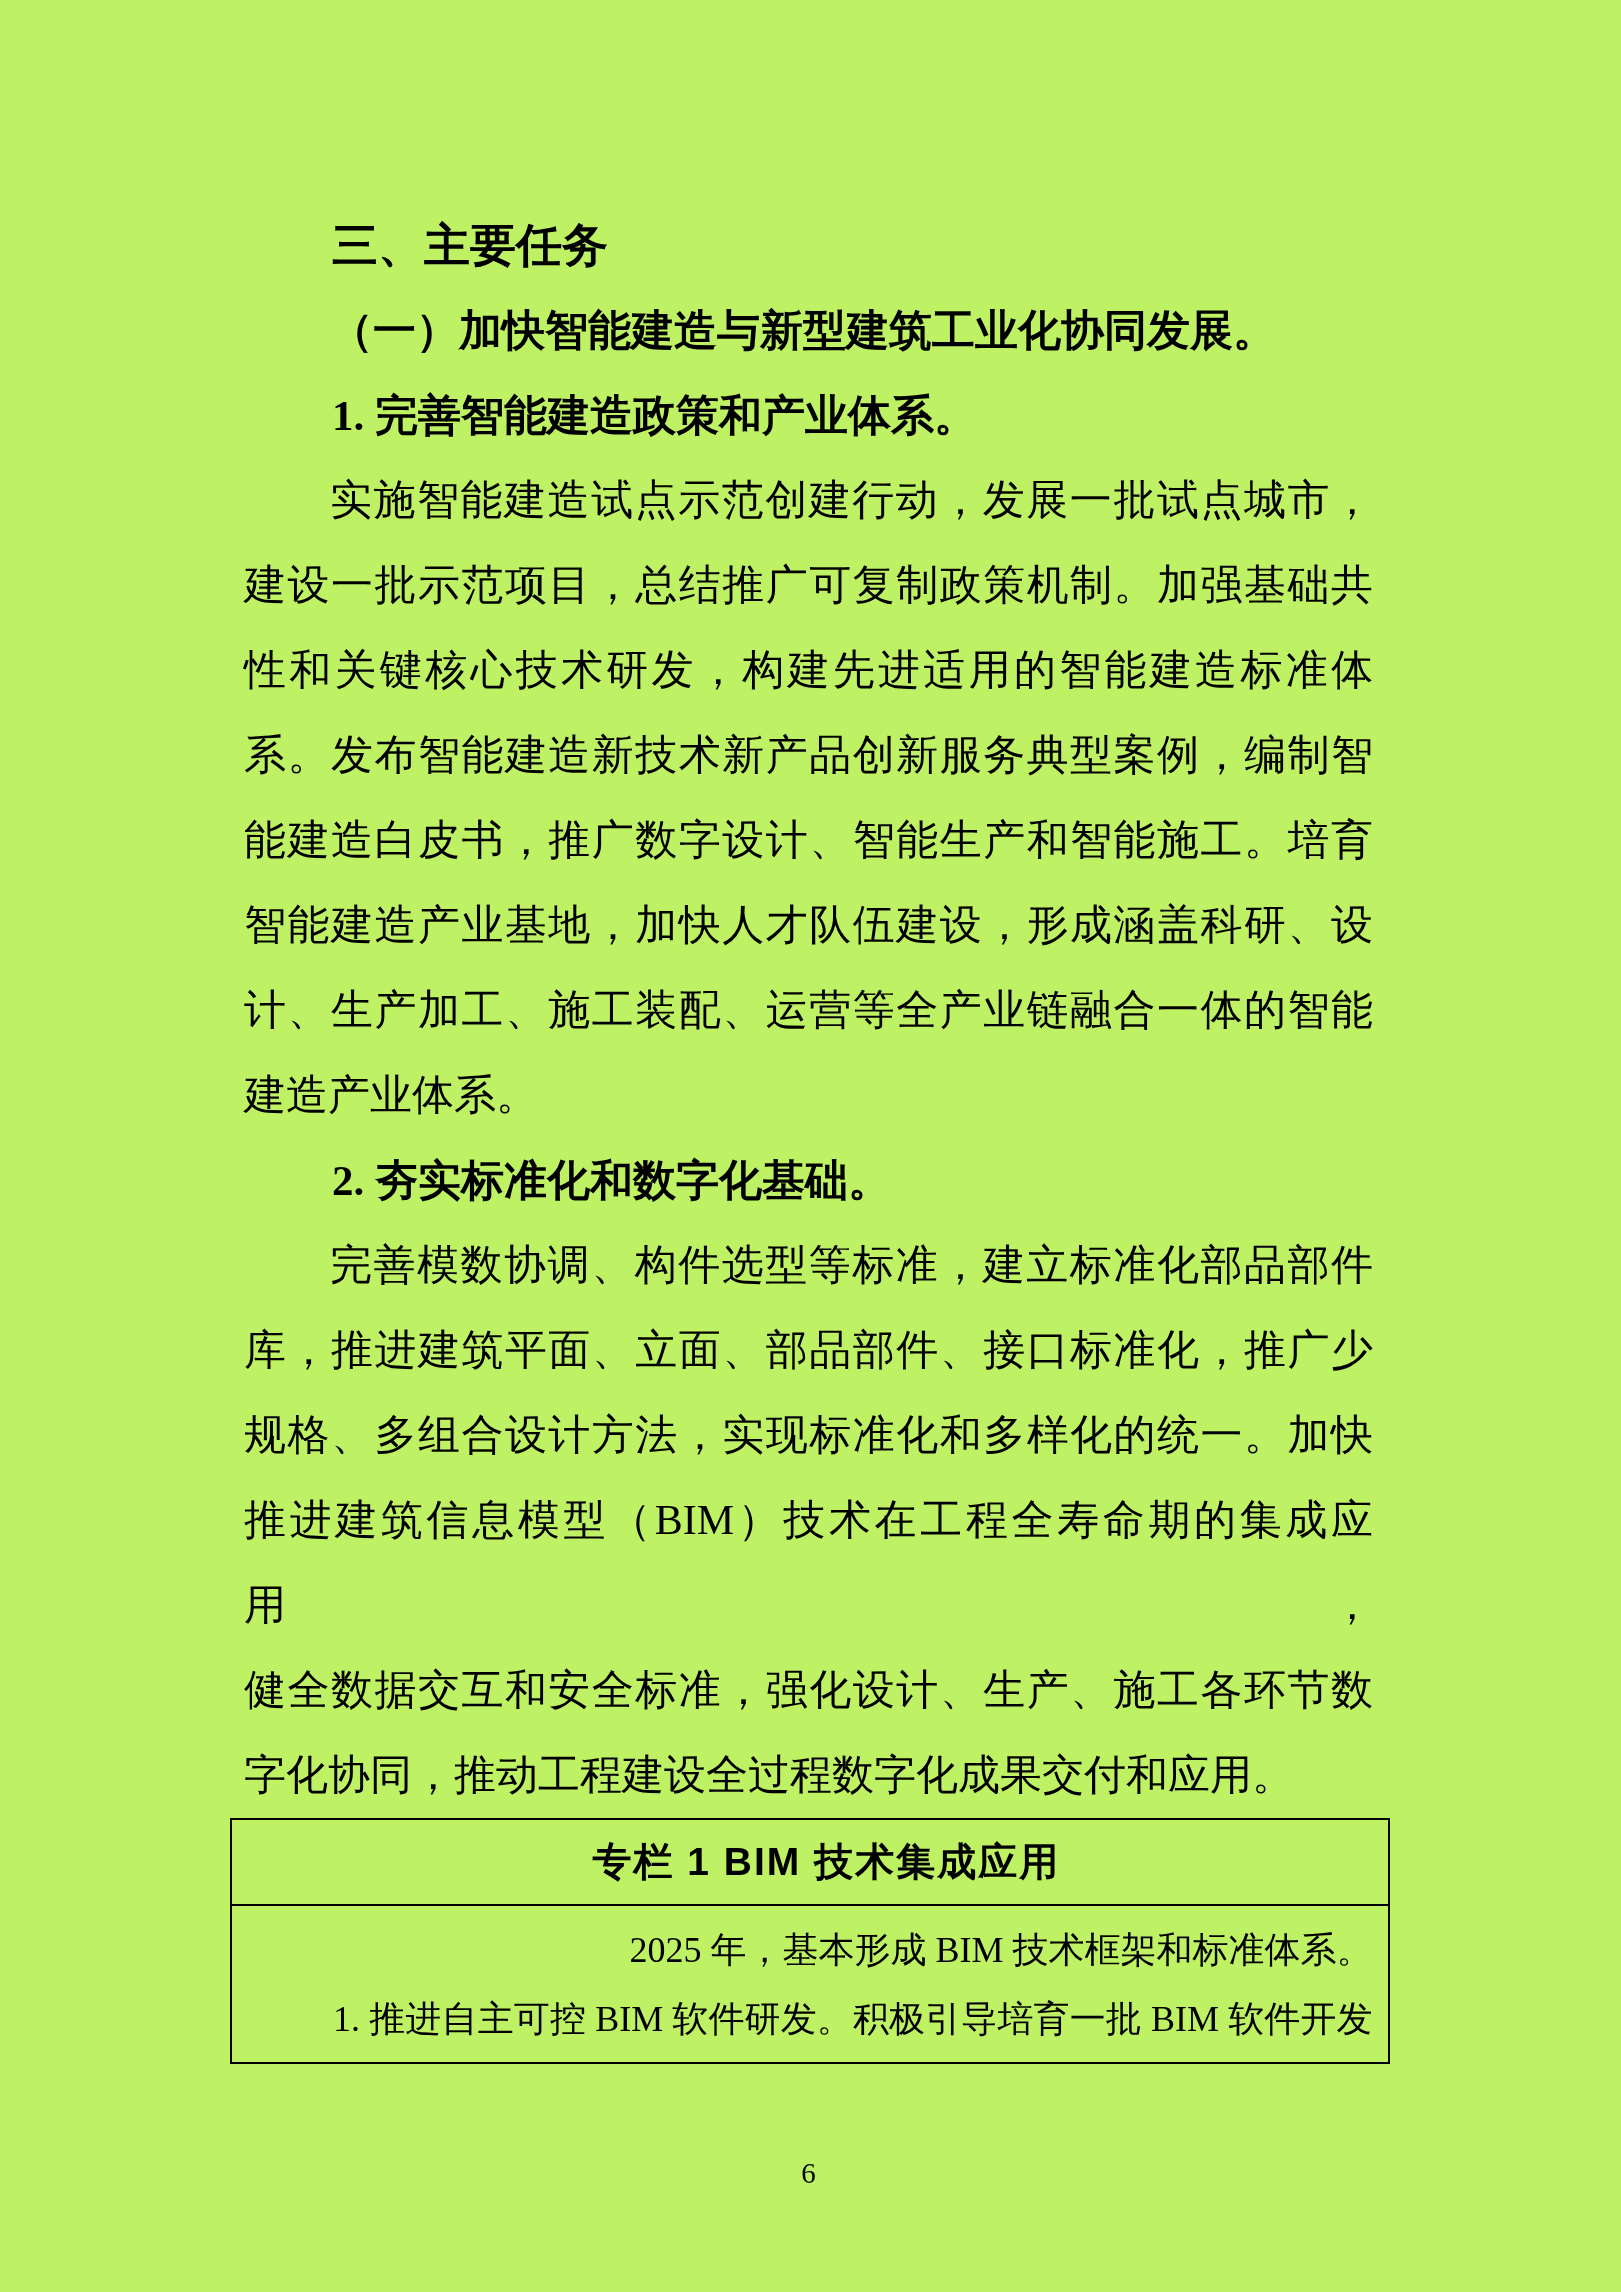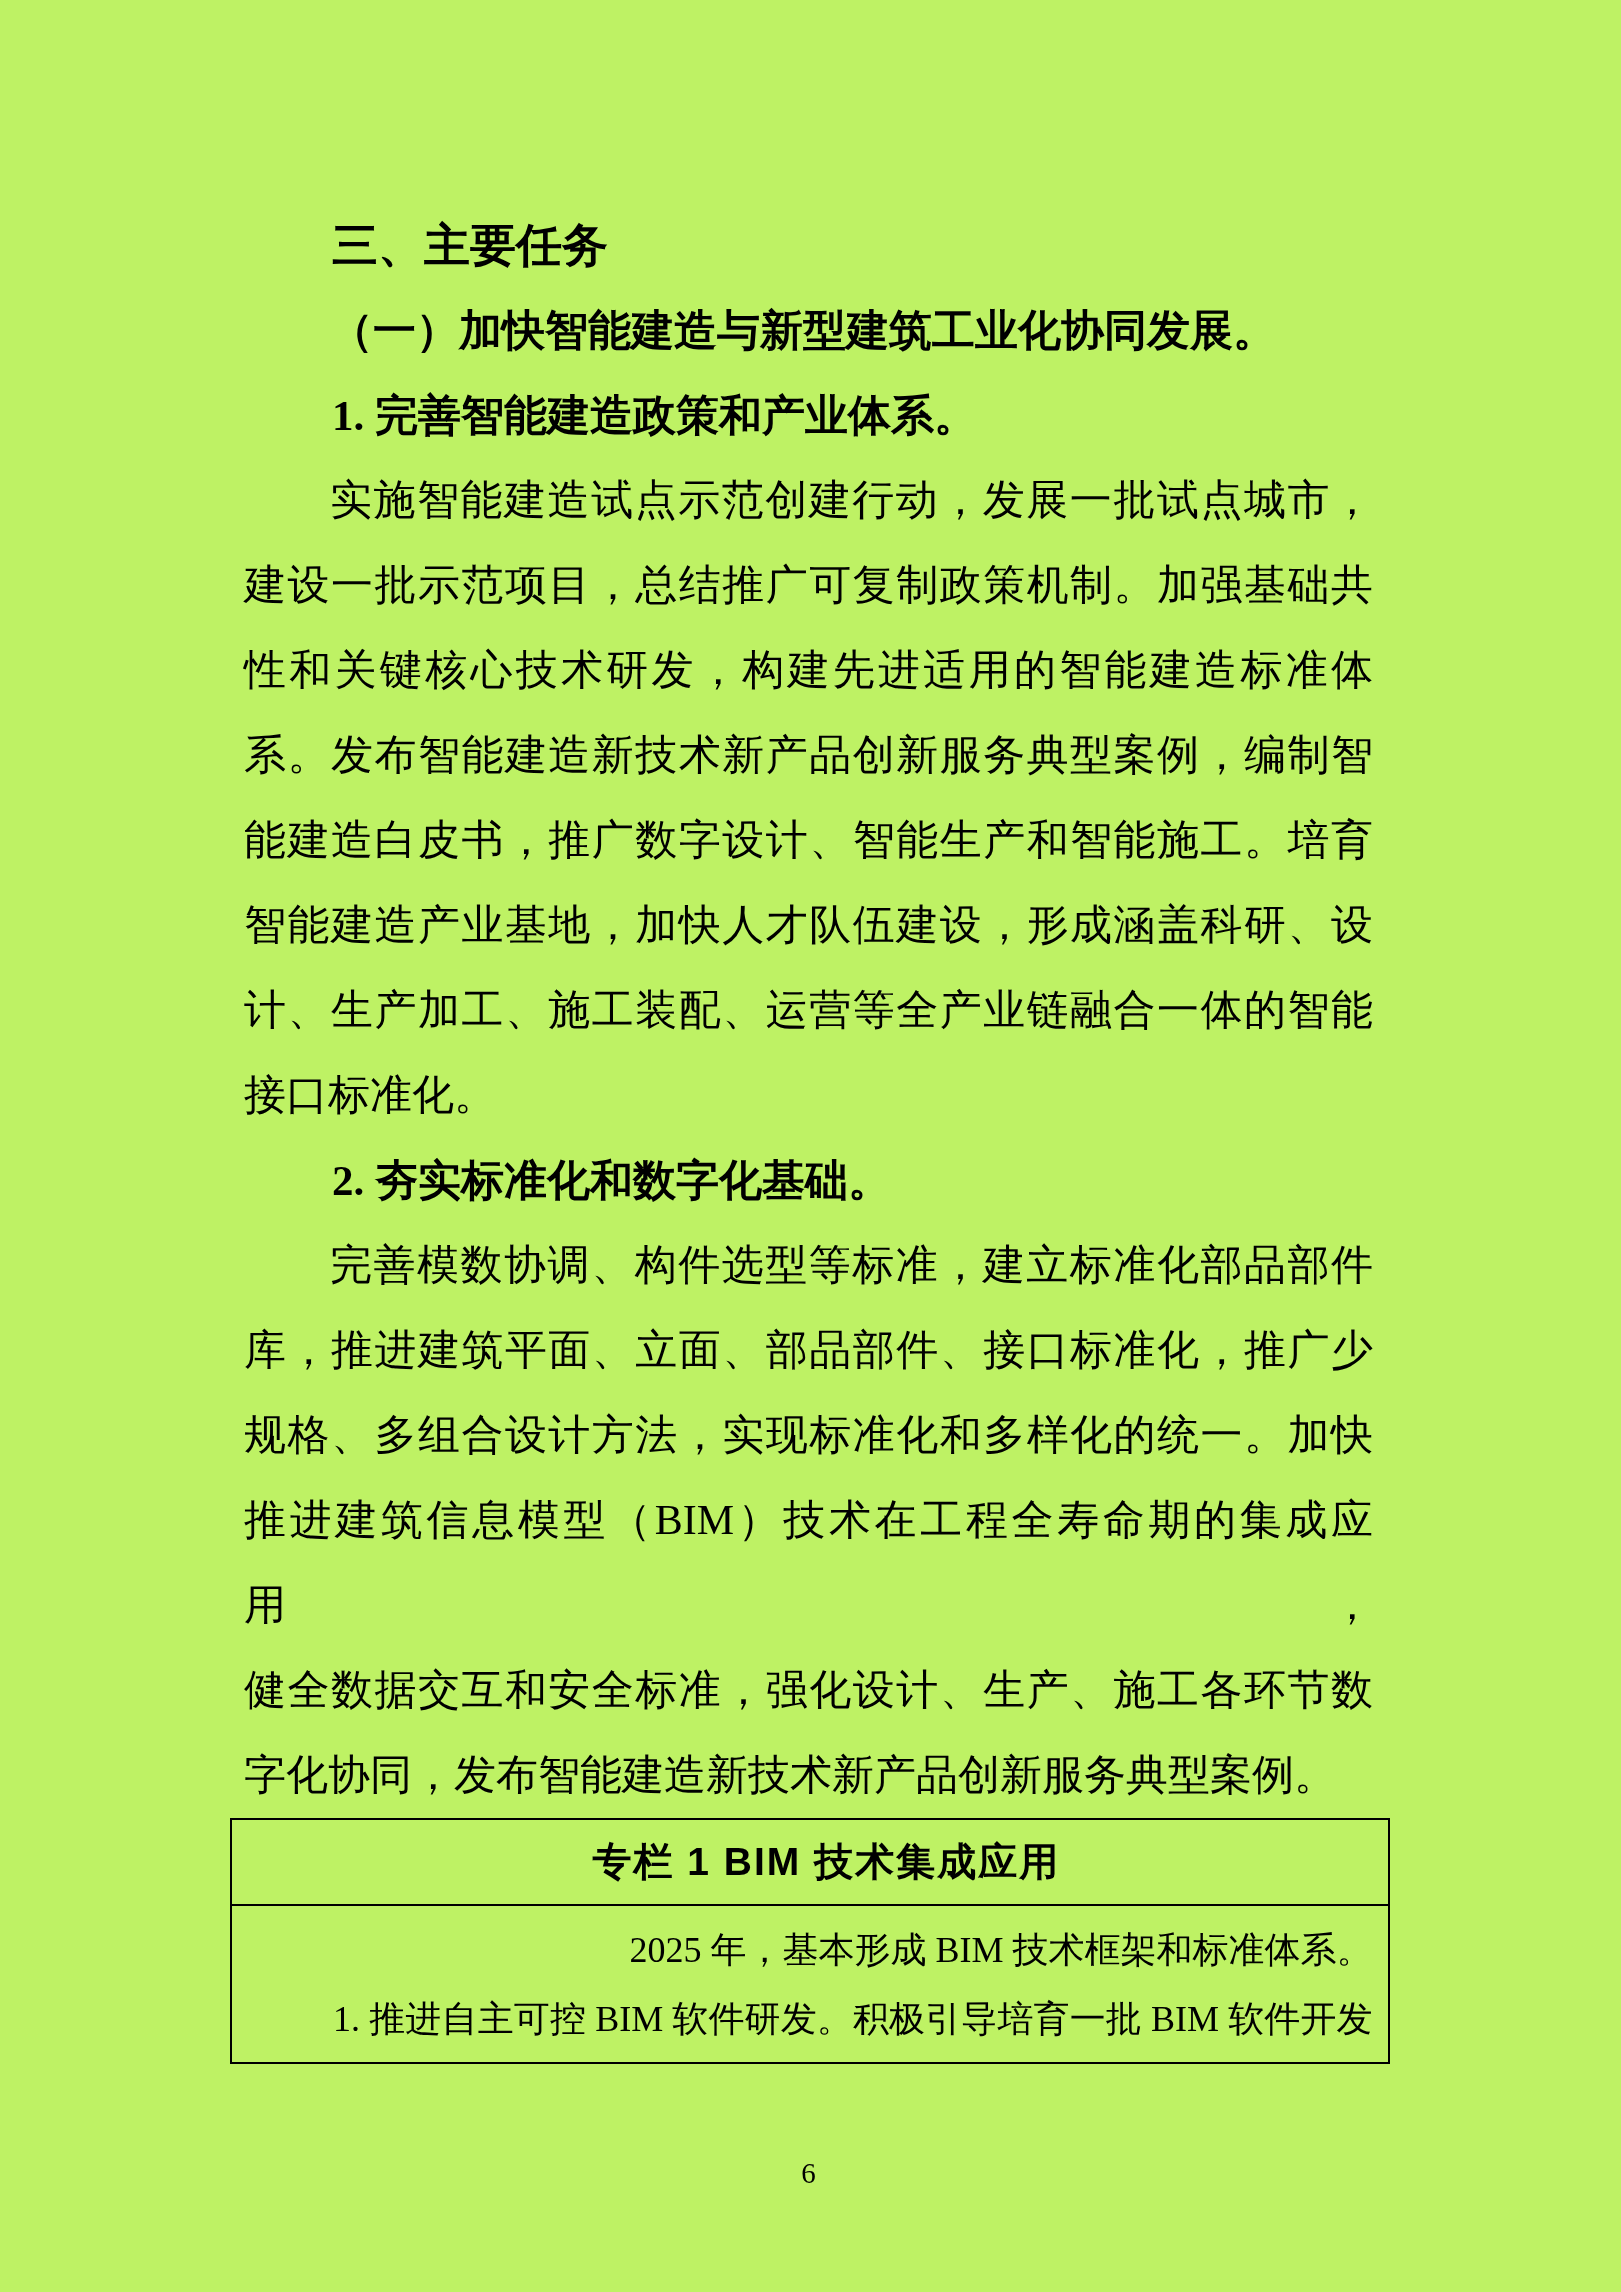--- a/index.html
+++ b/index.html
@@ -103,32 +103,32 @@
     <div class="h3">1. 完善智能建造政策和产业体系。</div>
 
     <div>
         <div class="line indent just">实施智能建造试点示范创建行动，发展一批试点城市，</div>
         <div class="line just">建设一批示范项目，总结推广可复制政策机制。加强基础共</div>
         <div class="line just">性和关键核心技术研发，构建先进适用的智能建造标准体</div>
         <div class="line just">系。发布智能建造新技术新产品创新服务典型案例，编制智</div>
         <div class="line just">能建造白皮书，推广数字设计、智能生产和智能施工。培育</div>
         <div class="line just">智能建造产业基地，加快人才队伍建设，形成涵盖科研、设</div>
         <div class="line just">计、生产加工、施工装配、运营等全产业链融合一体的智能</div>
-        <div class="line wrapok">接口标准化。</div>
+        <div class="line wrapok">建造产业体系。</div>
       </div>
 
     <div class="h3">2. 夯实标准化和数字化基础。</div>
 
     <div>
         <div class="line indent just">完善模数协调、构件选型等标准，建立标准化部品部件</div>
         <div class="line just">库，推进建筑平面、立面、部品部件、接口标准化，推广少</div>
         <div class="line just">规格、多组合设计方法，实现标准化和多样化的统一。加快</div>
         <div class="line just">推进建筑信息模型（BIM）技术在工程全寿命期的集成应用，</div>
         <div class="line just">健全数据交互和安全标准，强化设计、生产、施工各环节数</div>
-        <div class="line wrapok">字化协同，发布智能建造新技术新产品创新服务典型案例。</div>
+        <div class="line wrapok">字化协同，推动工程建设全过程数字化成果交付和应用。</div>
       </div>
 
     <div class="feature-box">
       <div class="box-header">
         <span class="box-title">专栏 1 BIM 技术集成应用</span>
       </div>
       <div class="box-body">
         <div>
             <div class="line indent wrapok">2025 年，基本形成 BIM 技术框架和标准体系。</div>
           </div>

